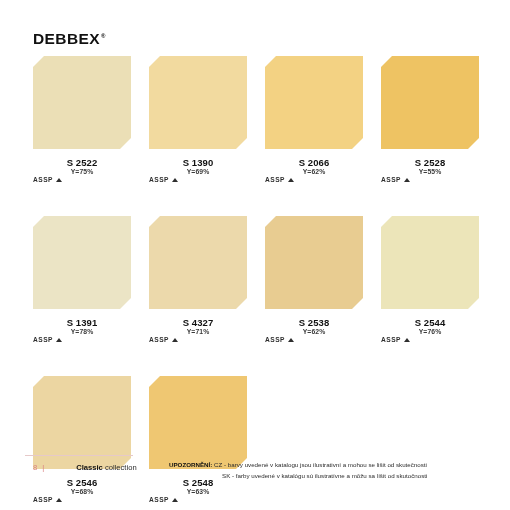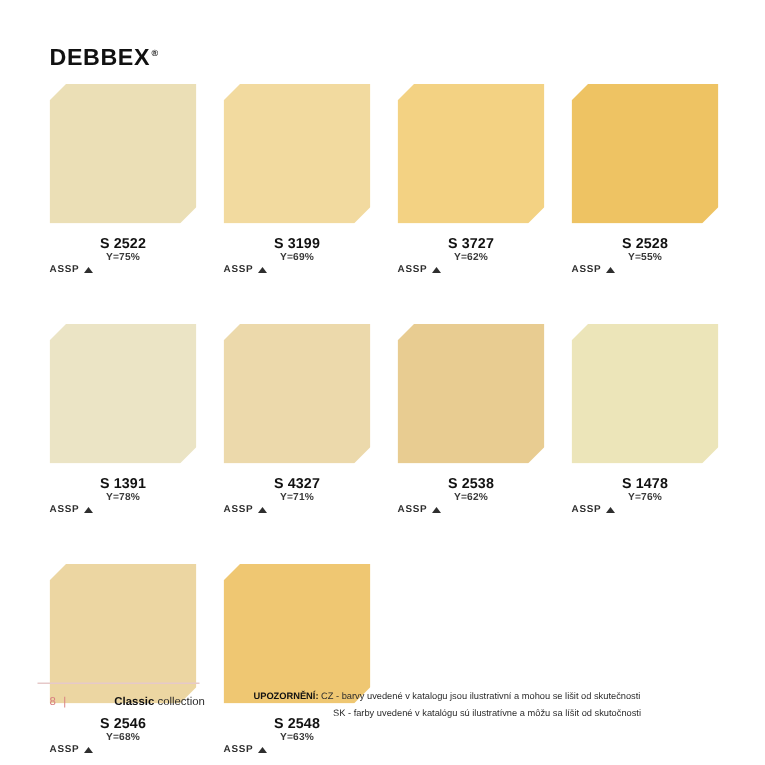--- a/index.html
+++ b/index.html
@@ -190,32 +190,32 @@
           <span class="yval">Y=75%</span>
         </div>
         <div class="sublabel">
           <span>ASSP</span>
           <span class="tri"></span>
         </div>
       </div>
       <div class="cell">
         <div class="chip" style="background: rgb(242, 218, 159);"></div>
         <div class="labels">
-          <span class="code">S 3199</span>
+          <span class="code">S 1390</span>
           <span class="yval">Y=69%</span>
         </div>
         <div class="sublabel">
           <span>ASSP</span>
           <span class="tri"></span>
         </div>
       </div>
       <div class="cell">
         <div class="chip" style="background: rgb(243, 210, 131);"></div>
         <div class="labels">
-          <span class="code">S 3727</span>
+          <span class="code">S 2066</span>
           <span class="yval">Y=62%</span>
         </div>
         <div class="sublabel">
           <span>ASSP</span>
           <span class="tri"></span>
         </div>
       </div>
       <div class="cell">
         <div class="chip" style="background: rgb(238, 195, 99);"></div>
         <div class="labels">
@@ -256,21 +256,21 @@
           <span class="yval">Y=62%</span>
         </div>
         <div class="sublabel">
           <span>ASSP</span>
           <span class="tri"></span>
         </div>
       </div>
       <div class="cell">
         <div class="chip" style="background: rgb(236, 229, 185);"></div>
         <div class="labels">
-          <span class="code">S 1478</span>
+          <span class="code">S 2544</span>
           <span class="yval">Y=76%</span>
         </div>
         <div class="sublabel">
           <span>ASSP</span>
           <span class="tri"></span>
         </div>
       </div>
       <div class="cell">
         <div class="chip" style="background: rgb(236, 214, 162);"></div>
         <div class="labels">

